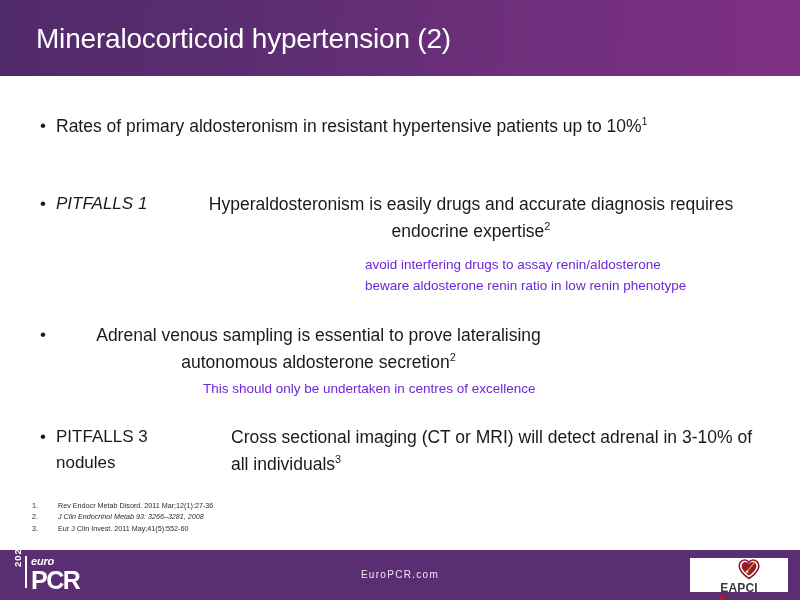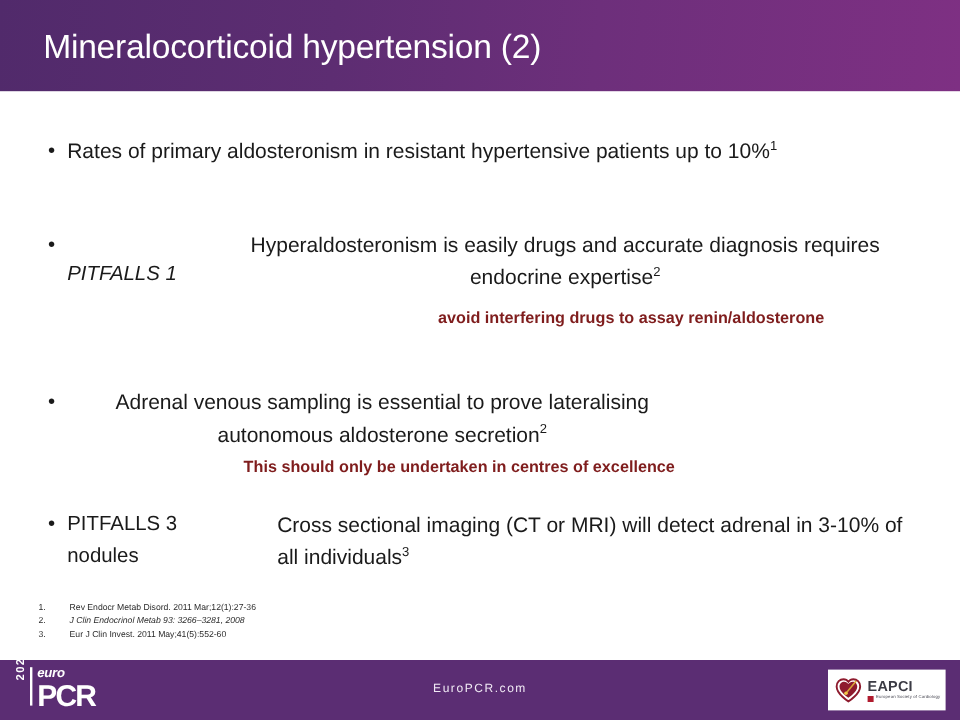--- a/index.html
+++ b/index.html
@@ -72,39 +72,38 @@
     line-height: 26px;
     white-space: nowrap;
   }
   .pitfall-label.italic { font-style: italic; }
   .pitfall-body {
     font-size: 17.5px;
     line-height: 27px;
   }
 
   #row-p1 { top: 115px; }
-  #row-p1 .pitfall-label { width: 135px; flex: 0 0 135px; margin-top: 24px; }
+  #row-p1 .pitfall-label { width: 135px; flex: 0 0 135px; }
   #row-p1 .pitfall-body { width: 560px; text-align: center; }
 
   #row-p2 { top: 246px; }
   #row-p2 .pitfall-label { width: 175px; flex: 0 0 175px; }
   #row-p2 .pitfall-body { width: 525px; text-align: center; }
 
   #row-p3 { top: 348px; }
   #row-p3 .pitfall-label { width: 175px; flex: 0 0 175px; }
   #row-p3 .pitfall-body { width: 525px; text-align: left; }
   #row-p3 .pitfall-label .second-line { display: block; }
 
   
   .subnote {
     position: absolute;
     font-size: 13.5px;
     line-height: 21px;
-    color: #7f1d1d;
-    font-weight: bold;
+    color: #6d28d9;
   }
   #subnote-1 { left: 365px; top: 178px; }
   #subnote-2 { left: 203px; top: 302px; font-size: 13.5px; }
 
   
   .references {
     position: absolute;
     left: 32px;
     top: 424px;
     font-size: 7.2px;
@@ -172,22 +171,23 @@
     font-size: 10px;
     letter-spacing: 1.3px;
   }
   .eapci-box {
     position: absolute;
     right: 12px; top: 8px;
     width: 98px; height: 34px;
     background: #ffffff;
     display: flex;
     align-items: center;
-    padding-left: 5px;
+    padding-left: 19px;
     box-sizing: border-box;
+    flex-direction: column;
   }
   .eapci-heart {
     position: relative;
     width: 24px; height: 22px;
     flex: 0 0 24px;
   }
   .eapci-text { margin-left: 4px; line-height: 1; }
   .eapci-name {
     font-size: 12px;
     font-weight: bold;
@@ -231,20 +231,21 @@
     <span class="bullet-dot">•</span>
     <span class="pitfall-label italic">PITFALLS 1</span>
     <span class="pitfall-body">
       <span>Hyperaldosteronism is easily drugs and accurate diagnosis</span>
       <span>requires endocrine expertise</span><sup class="sup">2</sup>
     </span>
   </div>
 
   <div class="subnote" id="subnote-1">
     <div>avoid interfering drugs to assay renin/aldosterone</div>
+    <div>beware aldosterone renin ratio in low renin phenotype</div>
   </div>
 
   <div class="bullet-row pitfall-row" id="row-p2">
     <span class="bullet-dot">•</span>
     <span class="pitfall-body">
       <span>Adrenal venous sampling is essential to prove lateralising</span>
       <span>autonomous aldosterone secretion</span><sup class="sup">2</sup>
     </span>
   </div>
 

